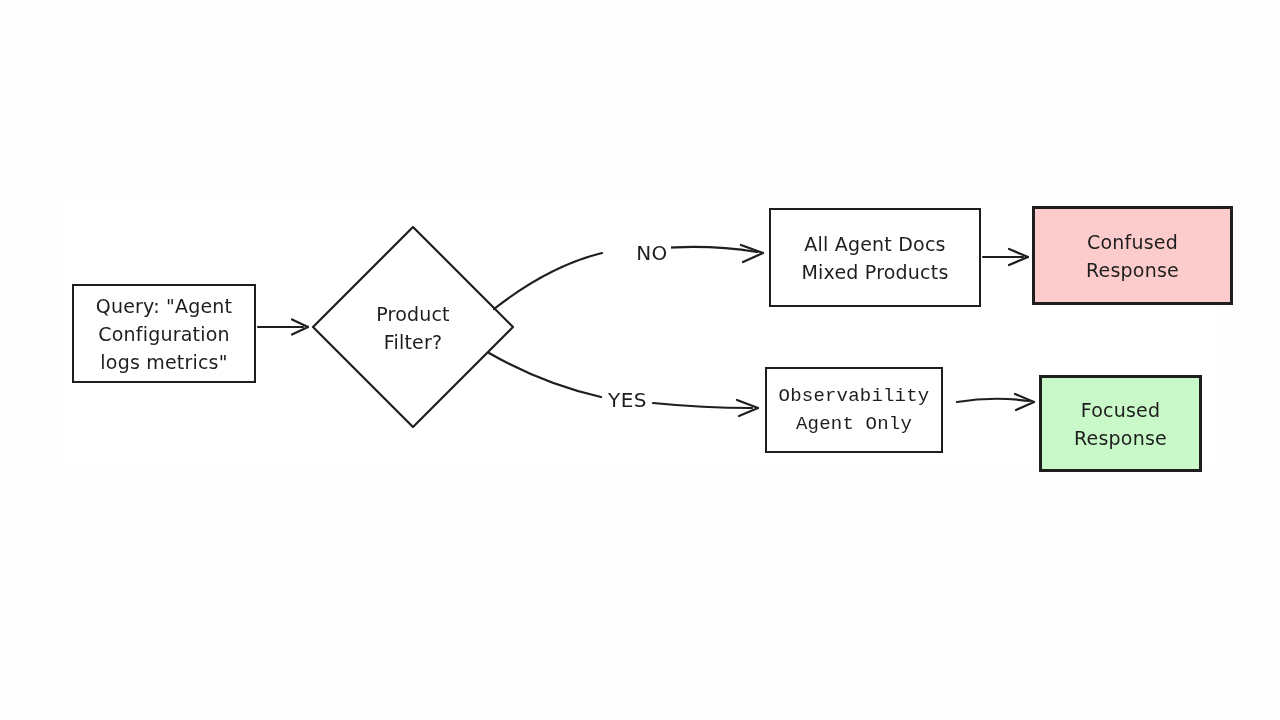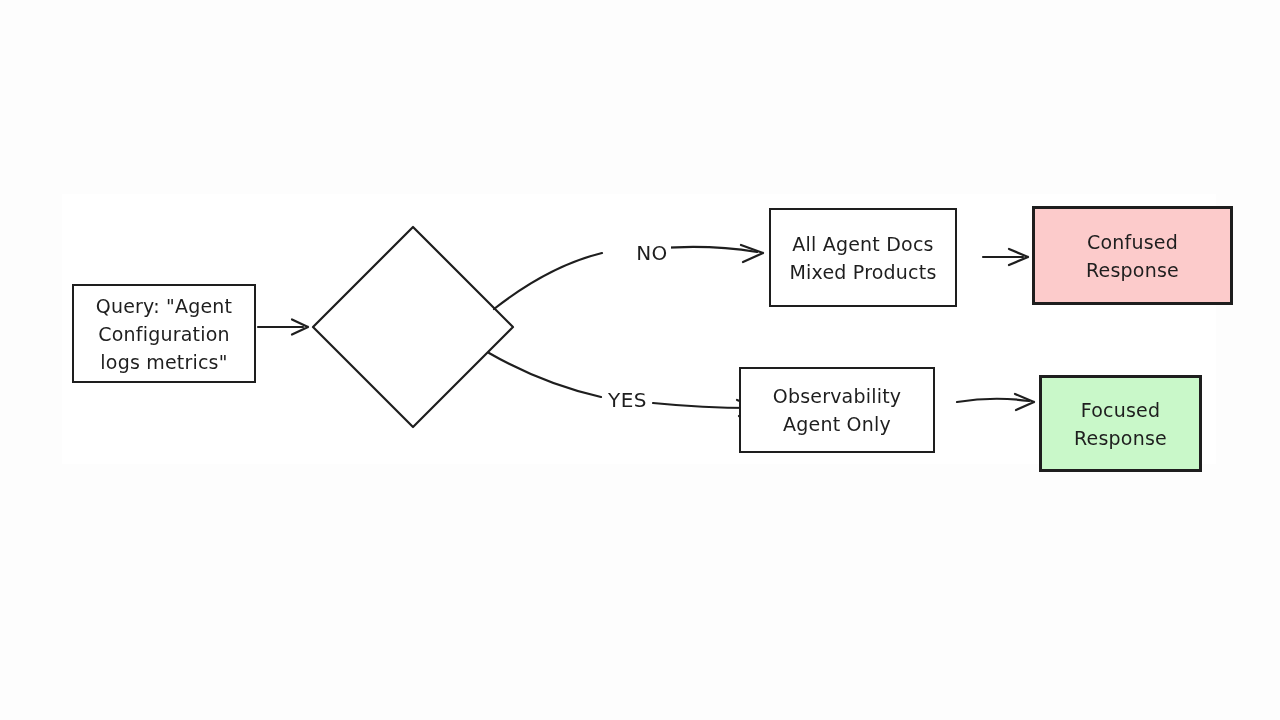--- a/index.html
+++ b/index.html
@@ -101,36 +101,40 @@
       <path d="M1034 402 L1015 394 M1034 402 L1016 410"></path>
     </g>
   </svg>
 
   <div class="node rect" style="left:72px; top:284px; width:184px; height:99px;">
     <span>Query: "Agent
 Configuration
 logs metrics"</span>
   </div>
 
+  <div class="node" style="left:343px; top:297px; width:140px; height:62px;">
+    <span>Product
+Filter?</span>
+  </div>
 
   <div class="edge-label" style="left:633px; top:240px; width:38px; height:26px;">NO</div>
 
   <div class="edge-label" style="left:603px; top:387px; width:49px; height:26px;text-align:center;">YES</div>
 
-  <div class="node rect" style="left:769px; top:208px; width:188px; height:99px;">
+  <div class="node rect" style="left:769px; top:208px; width:212px; height:99px;">
     <span>All Agent Docs
 Mixed Products</span>
   </div>
 
   <div class="node rect thick" style="left: 1032px; top: 206px; width: 201px; height: 99px; background-color: rgb(252, 203, 203);">
     <span>Confused
 Response</span>
   </div>
 
-  <div class="node rect" style="left:739px; top:367px; width:196px; height:86px;">
+  <div class="node rect" style="left:765px; top:367px; width:178px; height:86px;font-family:Liberation Mono, monospace;">
     <span>Observability
 Agent Only</span>
   </div>
 
   <div class="node rect thick" style="left: 1039px; top: 355px; width: 163px; height: 97px; background-color: rgb(201, 248, 201); margin-top: 20px;">
     <span>Focused
 Response</span>
   </div>
 
 </div>

